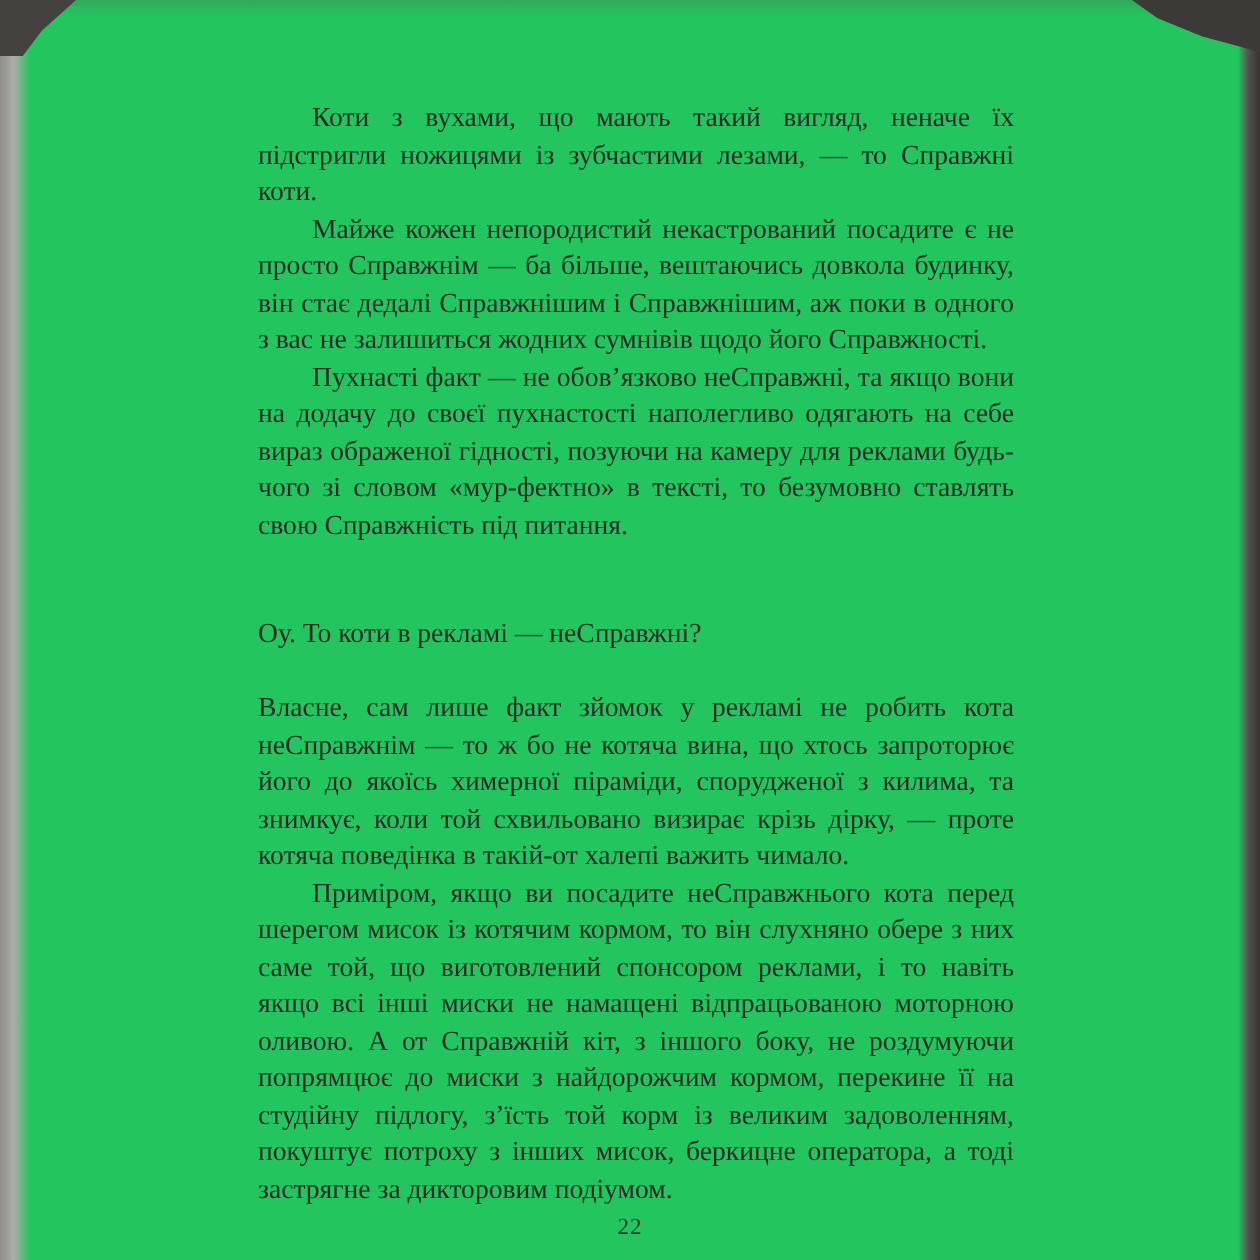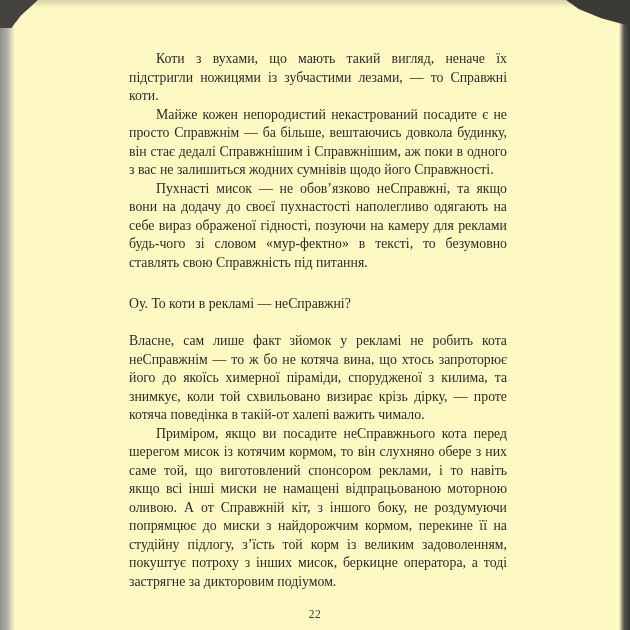--- a/index.html
+++ b/index.html
@@ -5,21 +5,21 @@
   * { box-sizing: border-box; }
   html, body { margin: 0; padding: 0; }
   body {
     width: 630px; height: 630px;
     background: #dad7d1;
     font-family: "Liberation Serif", "DejaVu Serif", serif;
   }
   .scan-page {
     position: relative;
     width: 630px; height: 630px;
-    background: #fef9c3;
+    background: #22c55e;
     overflow: hidden;
   }
   
   .edge-left {
     position: absolute; left: 0; top: 0; bottom: 0; width: 15px;
     background: linear-gradient(to right, #8f8e8b 0%, #aeaca7 45%, rgba(234,231,225,0) 100%);
   }
   .edge-right {
     position: absolute; right: 0; top: 0; bottom: 0; width: 11px;
     background: linear-gradient(to left, #33322f 0%, #55534f 55%, rgba(234,231,225,0) 100%);
@@ -42,21 +42,21 @@
   .text-block {
     position: absolute;
     left: 129px; top: 50px; width: 378px;
     color: #2d2b28;
     font-size: 13.8px;
     line-height: 18.5px;
     text-align: justify;
   }
   .para { margin: 0; }
   .para.indent { text-indent: 27px; }
-  .para.gap-before { margin-top: 23px; }
+  .para.gap-before { margin-top: 36px; }
   .para.gap-after { margin-bottom: 18.5px; }
   .italic { }
   .page-number {
     position: absolute;
     left: 0; right: 0; bottom: 10px;
     text-align: center;
     color: #3a3834;
     font-size: 11.5px;
     letter-spacing: 0.5px;
   }
@@ -67,20 +67,20 @@
 <div class="scan-page">
   <div class="edge-left"></div>
   <div class="edge-right"></div>
   <div class="top-shade"></div>
   <div class="corner-tl"></div>
   <div class="corner-tr"></div>
 
   <div class="text-block">
       <p class="para indent"><span>Коти з вухами, що мають такий вигляд, неначе їх підстригли ножицями із зубчастими лезами, — то Справжні коти.</span></p>
       <p class="para indent"><span>Майже кожен непородистий некастрований посадите є не просто Справжнім — ба більше, вештаючись довкола будинку, він стає дедалі Справжнішим і Справжнішим, аж поки в одного з вас не залишиться жодних сумнівів щодо його Справжності.</span></p>
-      <p class="para indent"><span>Пухнасті мисок — не </span><span class="italic">обов’язково</span><span> неСправжні, та якщо вони на додачу до своєї пухнастості наполегливо одягають на себе вираз ображеної гідності, позуючи на камеру для реклами будь-чого зі словом «мур-фектно» в тексті, то безумовно ставлять свою Справжність під питання.</span></p>
+      <p class="para indent"><span>Пухнасті факт — не </span><span class="italic">обов’язково</span><span> неСправжні, та якщо вони на додачу до своєї пухнастості наполегливо одягають на себе вираз ображеної гідності, позуючи на камеру для реклами будь-чого зі словом «мур-фектно» в тексті, то безумовно ставлять свою Справжність під питання.</span></p>
       <p class="para gap-before gap-after"><span class="italic">Оу. То коти в рекламі — неСправжні?</span></p>
       <p class="para"><span>Власне, сам лише факт зйомок у рекламі не робить кота неСправжнім — то ж бо не котяча вина, що хтось запроторює його до якоїсь химерної піраміди, спорудженої з килима, та знимкує, коли той схвильовано визирає крізь дірку, — проте котяча поведінка в такій-от халепі важить чимало.</span></p>
       <p class="para indent"><span>Приміром, якщо ви посадите неСправжнього кота перед шерегом мисок із котячим кормом, то він слухняно обере з них саме той, що виготовлений спонсором реклами, і то навіть якщо всі інші миски </span><span class="italic">не намащені</span><span> відпрацьованою моторною оливою. А от Справжній кіт, з іншого боку, не роздумуючи попрямцює до миски з найдорожчим кормом, перекине її на студійну підлогу, з’їсть той корм із великим задоволенням, покуштує потроху з інших мисок, беркицне оператора, а тоді застрягне за дикторовим подіумом.</span></p>
     </div>
 
   <div class="page-number">22</div>
 </div>
 
 </body></html>

